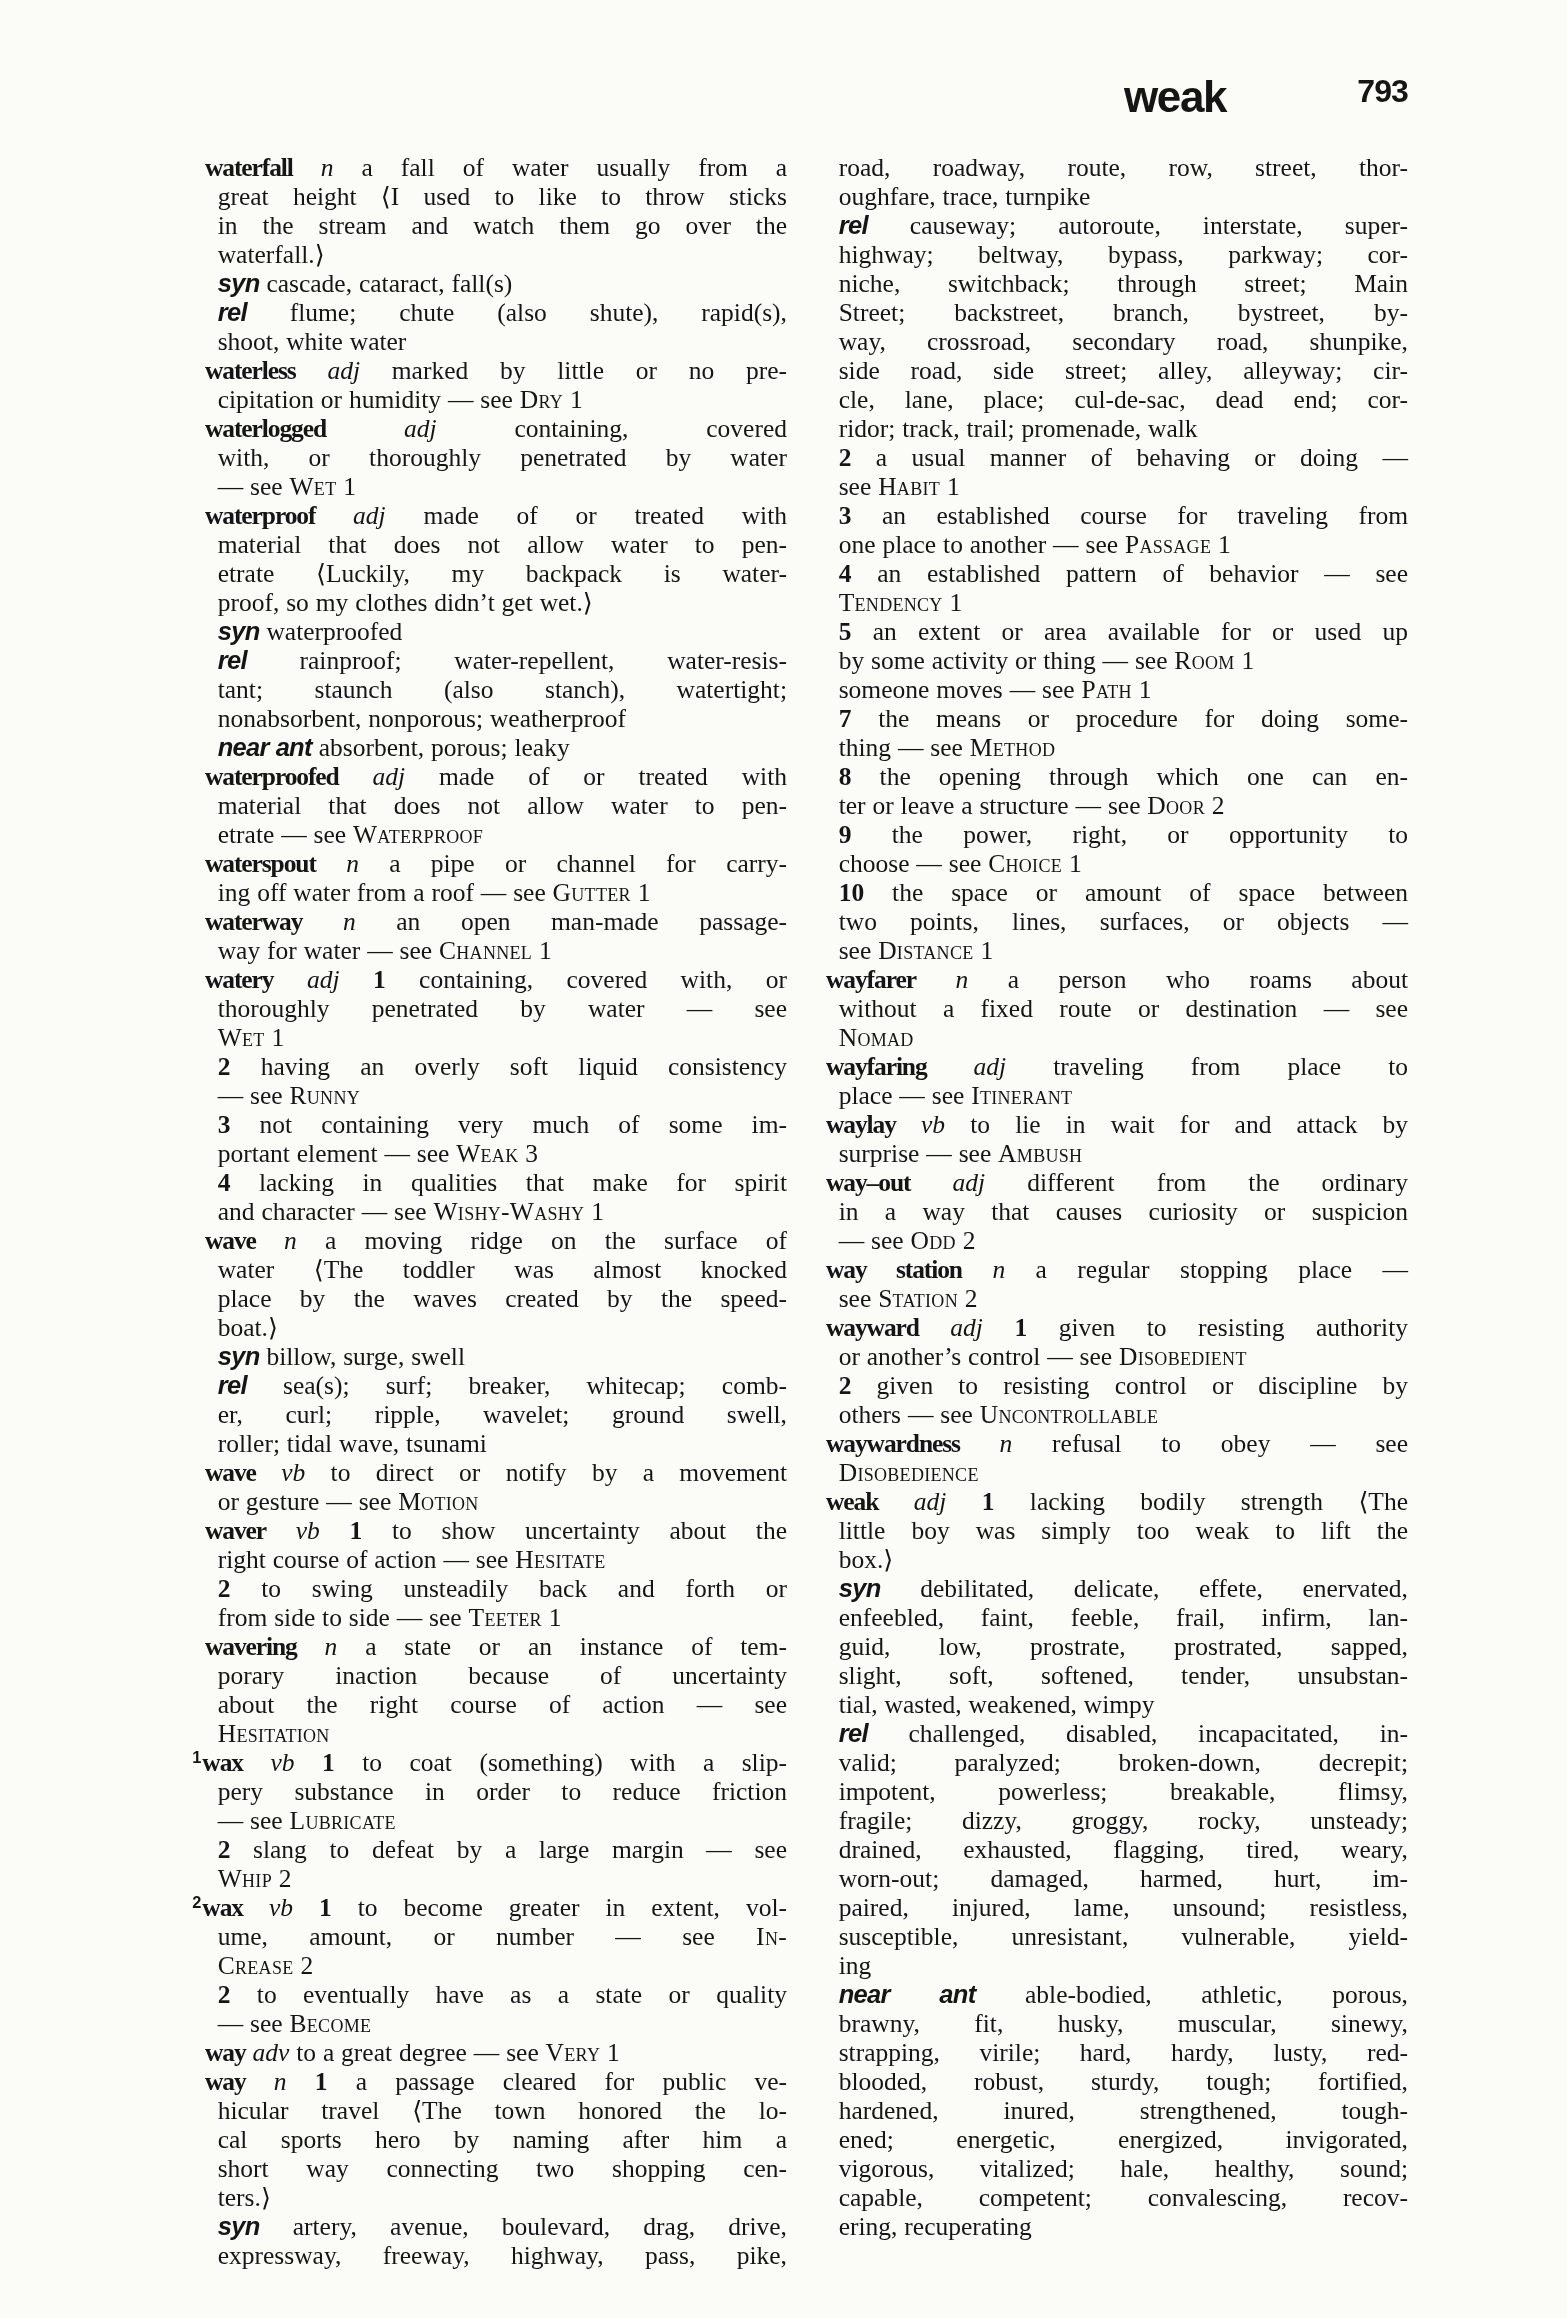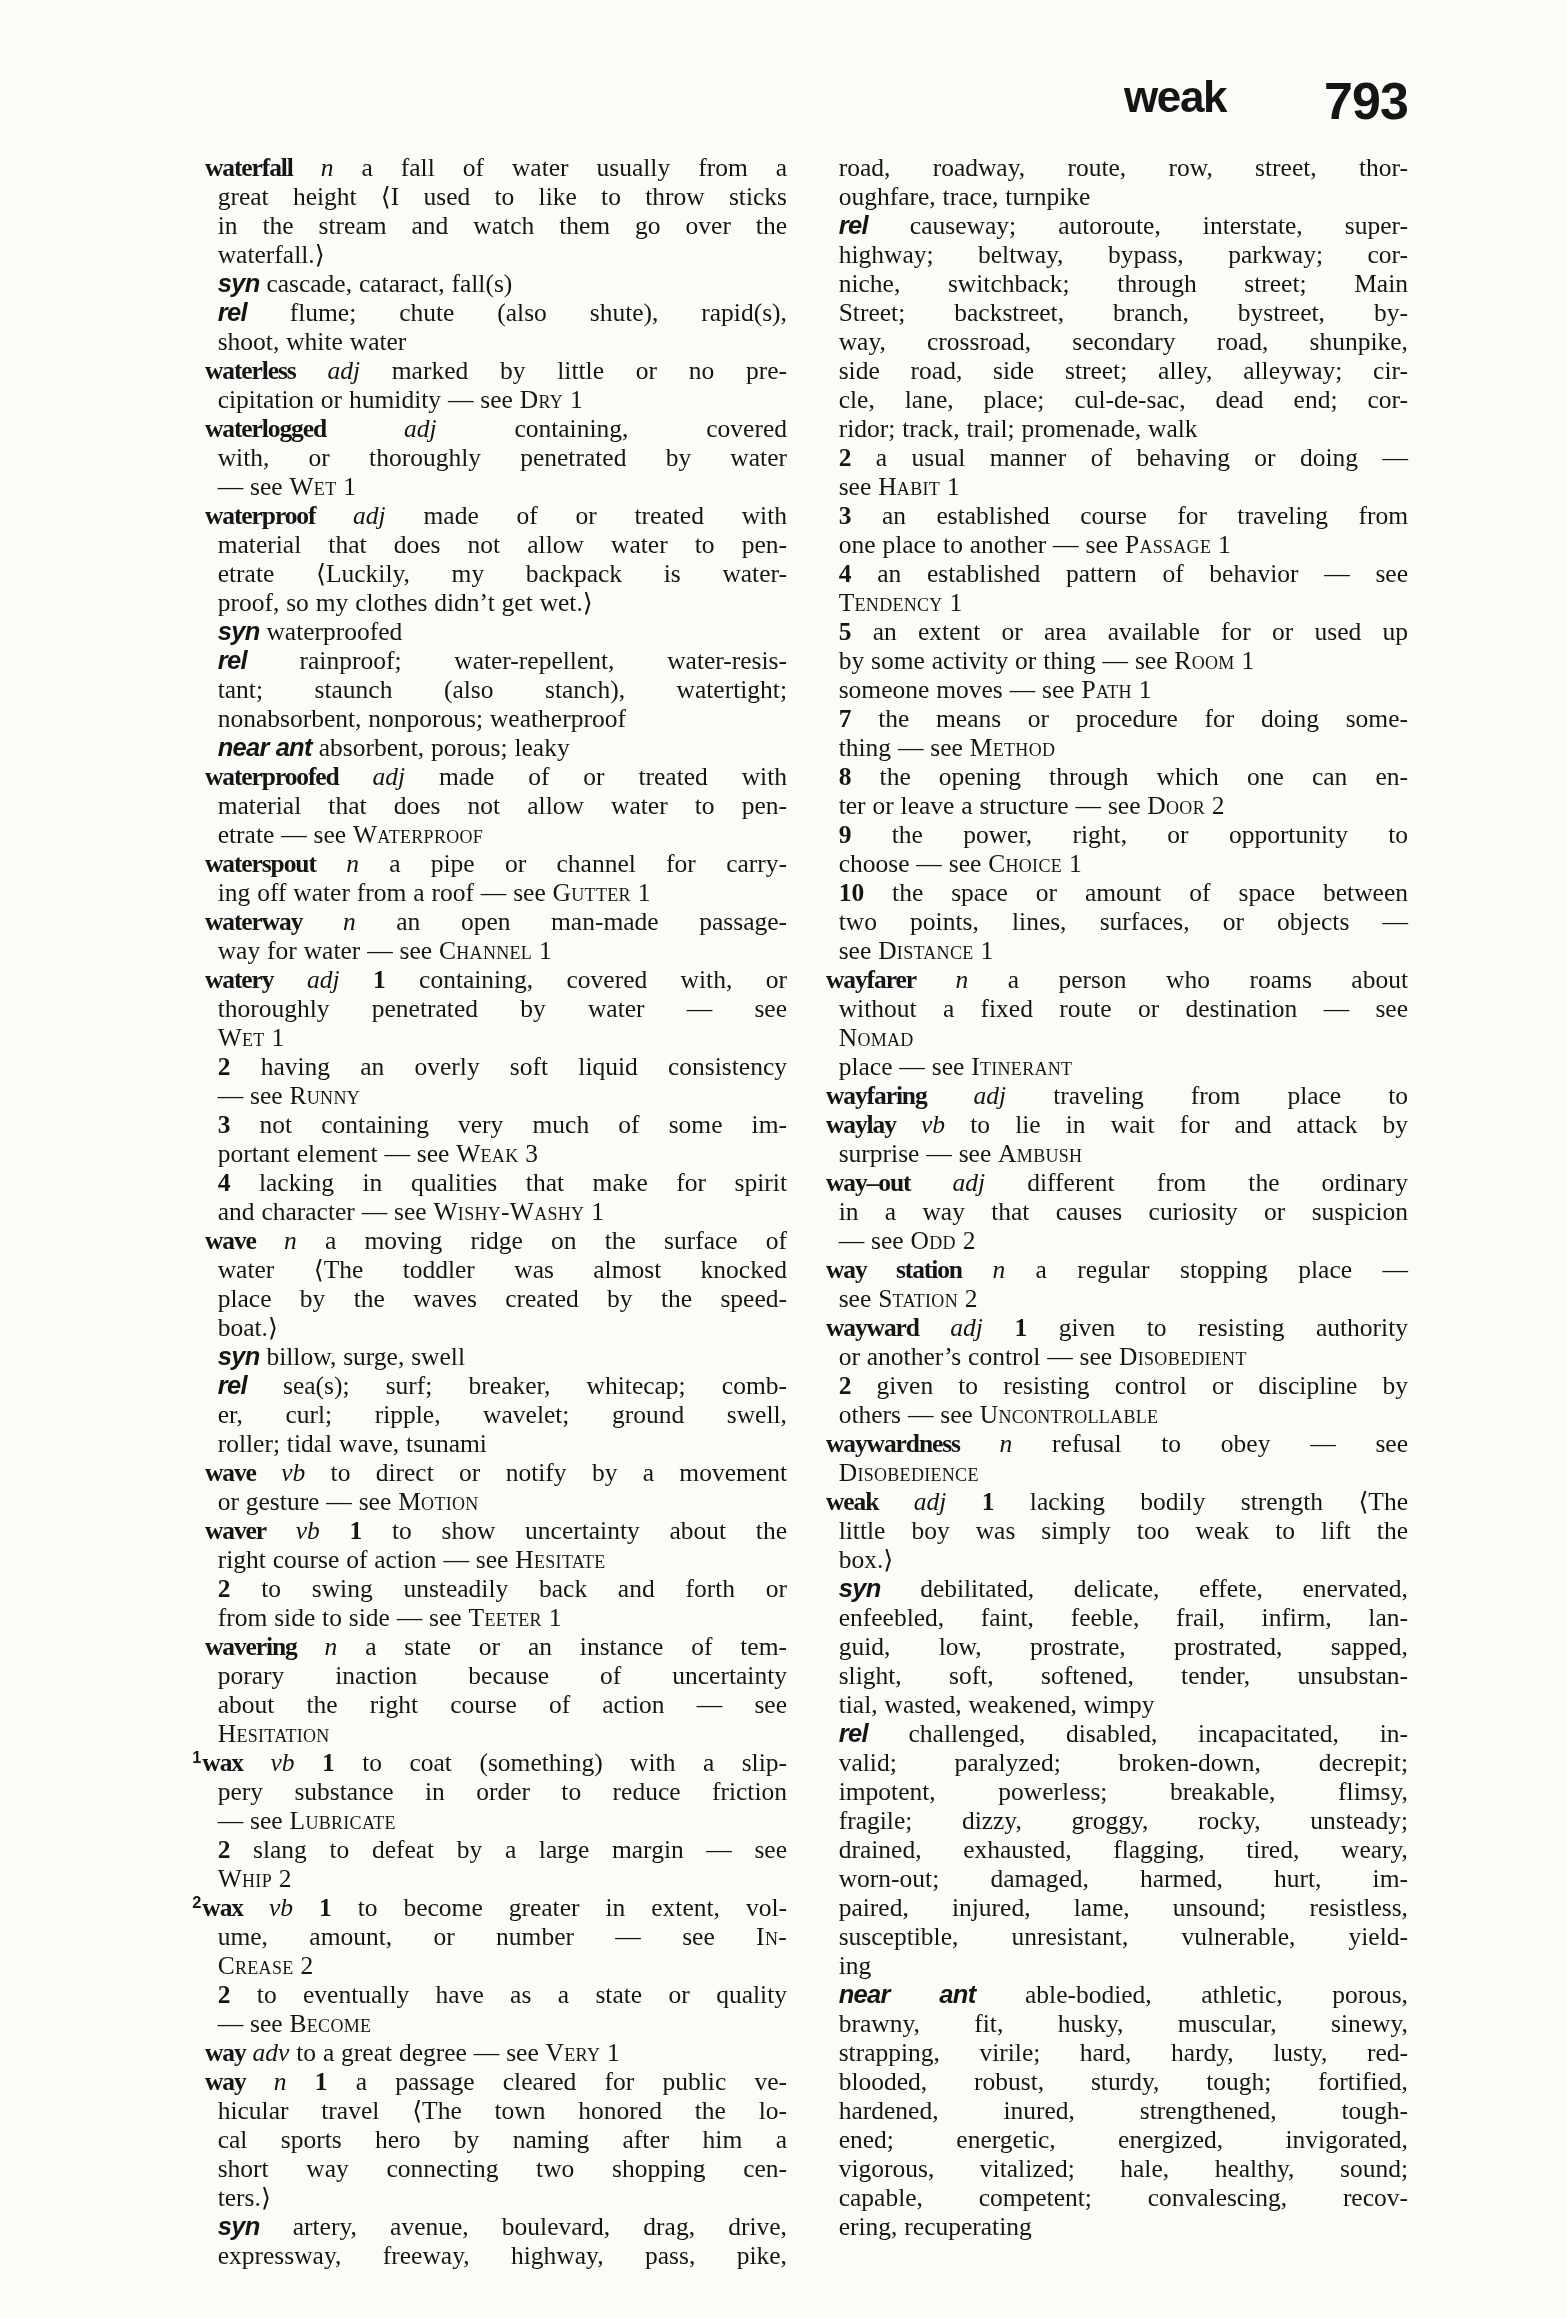--- a/index.html
+++ b/index.html
@@ -11,21 +11,21 @@
   }
   .page{position:absolute;inset:0;}
   .guide-word{
     position:absolute;left:1124px;top:75px;
     font-family:"Liberation Sans","DejaVu Sans",sans-serif;
     font-weight:700;font-size:44px;letter-spacing:-1.4px;line-height:1;
   }
   .page-number{
     position:absolute;top:75px;left:1226px;width:182px;text-align:right;
     font-family:"Liberation Sans","DejaVu Sans",sans-serif;
-    font-weight:700;font-size:52px;letter-spacing:-0.9px;line-height:1;
+    font-weight:700;font-size:32px;letter-spacing:-0.9px;line-height:1;
   }
   .col{position:absolute;top:153px;width:582px;}
   .col-left{left:205px;}
   .col-right{left:826px;}
   .ln{
     font-size:25.5px;line-height:29px;height:29px;
     white-space:nowrap;text-align:left;word-spacing:0.5px;
   }
   .ln.jst{white-space:normal;text-align:justify;text-align-last:justify;}
   .ln.ind{padding-left:12.7px;}
@@ -153,22 +153,22 @@
       <div class="ln ind jst"><span class="b">8</span><span> the opening through which one can en-</span></div>
       <div class="ln ind"><span>ter or leave a structure — see </span><span class="sc">Door</span><span> 2</span></div>
       <div class="ln ind jst"><span class="b">9</span><span> the power, right, or opportunity to</span></div>
       <div class="ln ind"><span>choose — see </span><span class="sc">Choice</span><span> 1</span></div>
       <div class="ln ind jst"><span class="b">10</span><span> the space or amount of space between</span></div>
       <div class="ln ind jst"><span>two points, lines, surfaces, or objects —</span></div>
       <div class="ln ind"><span>see </span><span class="sc">Distance</span><span> 1</span></div>
       <div class="ln jst"><span class="hw">wayfarer</span><span> </span><span class="pos">n</span><span> a person who roams about</span></div>
       <div class="ln ind jst"><span>without a fixed route or destination — see</span></div>
       <div class="ln ind"><span class="sc">Nomad</span></div>
+      <div class="ln jst"><span class="hw">wayfaring</span><span> </span><span class="pos">adj</span><span> traveling from place to</span></div>
       <div class="ln ind"><span>place — see </span><span class="sc">Itinerant</span></div>
-      <div class="ln jst"><span class="hw">wayfaring</span><span> </span><span class="pos">adj</span><span> traveling from place to</span></div>
       <div class="ln jst"><span class="hw">waylay</span><span> </span><span class="pos">vb</span><span> to lie in wait for and attack by</span></div>
       <div class="ln ind"><span>surprise — see </span><span class="sc">Ambush</span></div>
       <div class="ln jst"><span class="hw">way–out</span><span> </span><span class="pos">adj</span><span> different from the ordinary</span></div>
       <div class="ln ind jst"><span>in a way that causes curiosity or suspicion</span></div>
       <div class="ln ind"><span>— see </span><span class="sc">Odd</span><span> 2</span></div>
       <div class="ln jst"><span class="hw">way station</span><span> </span><span class="pos">n</span><span> a regular stopping place —</span></div>
       <div class="ln ind"><span>see </span><span class="sc">Station</span><span> 2</span></div>
       <div class="ln jst"><span class="hw">wayward</span><span> </span><span class="pos">adj</span><span> </span><span class="b">1</span><span> given to resisting authority</span></div>
       <div class="ln ind"><span>or another’s control — see </span><span class="sc">Disobedient</span></div>
       <div class="ln ind jst"><span class="b">2</span><span> given to resisting control or discipline by</span></div>

